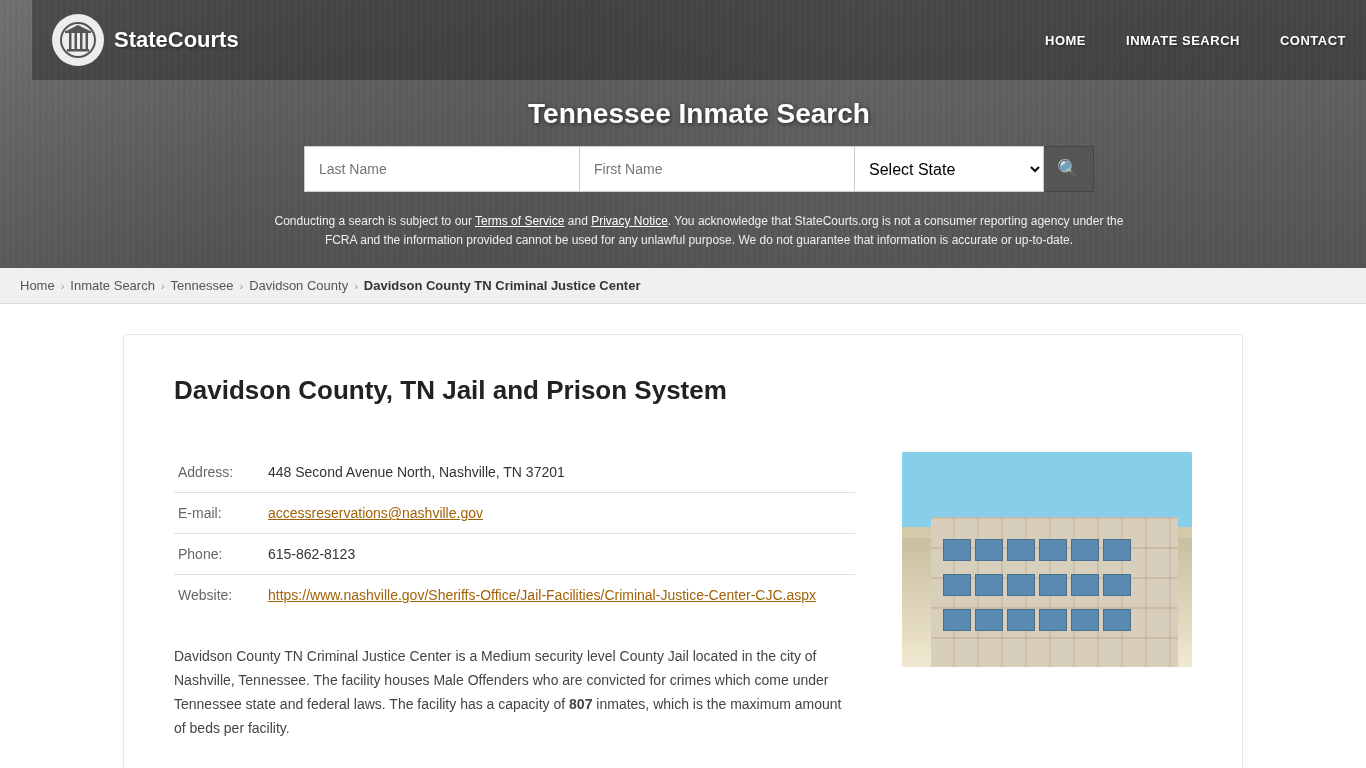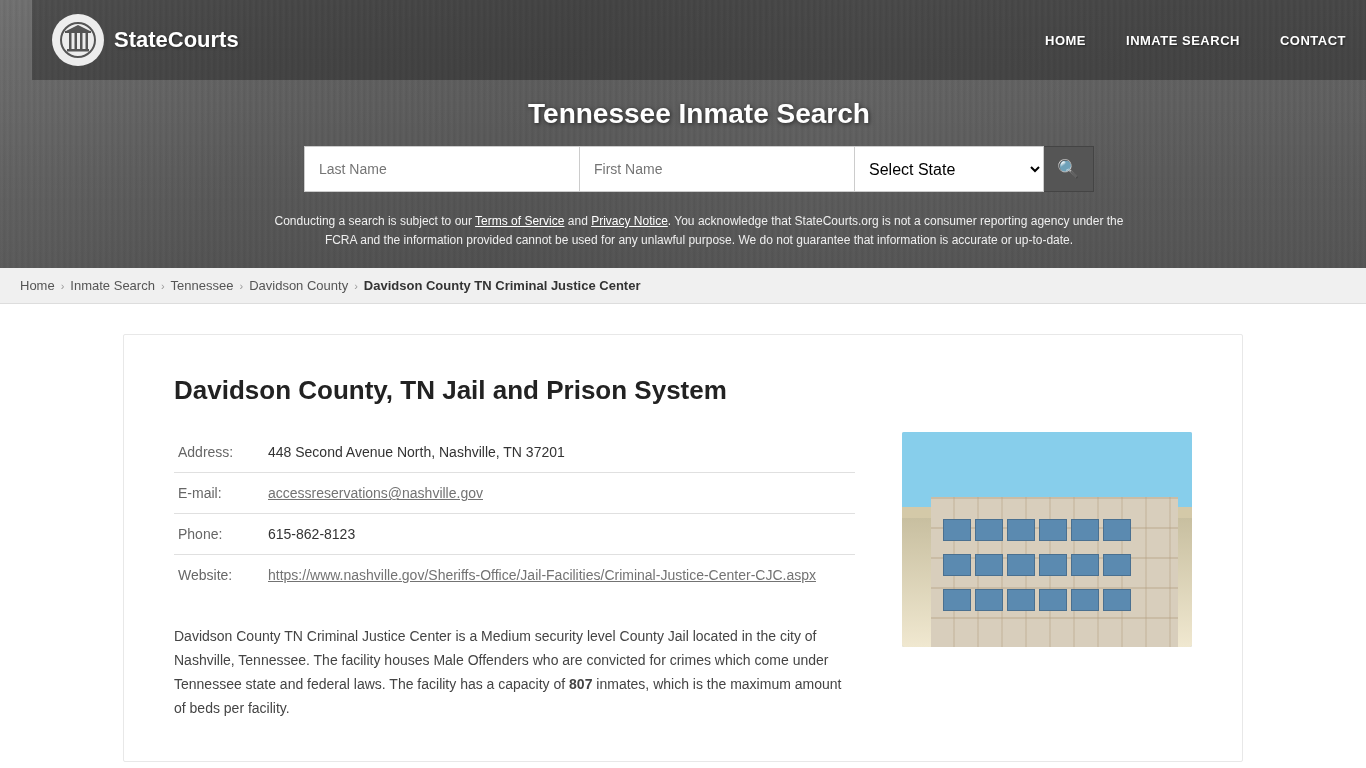--- a/index.html
+++ b/index.html
@@ -192,21 +192,21 @@
       background: #fff;
       border: 1px solid #e8e8e8;
       border-radius: 2px;
       padding: 40px 50px;
     }
 
     .facility-title {
       font-size: 26px;
       font-weight: bold;
       color: #222;
-      margin-bottom: 26px;
+      margin-bottom: 46px;
     }
 
     .info-table {
       width: 100%;
       border-collapse: collapse;
       margin-bottom: 30px;
       max-width: 720px;
     }
     .info-table tr {
       border-bottom: 1px solid #e0e0e0;
@@ -222,21 +222,21 @@
     .info-table td:first-child {
       color: #666;
       width: 90px;
       white-space: nowrap;
       font-weight: normal;
     }
     .info-table td:last-child {
       color: #333;
     }
     .info-table a {
-      color: #737373;
+      color: #a16207;
       word-break: break-word;
     }
 
     .content-area {
       display: flex;
       gap: 47px;
       align-items: flex-start;
     }
     .info-section {
       flex: 1;

